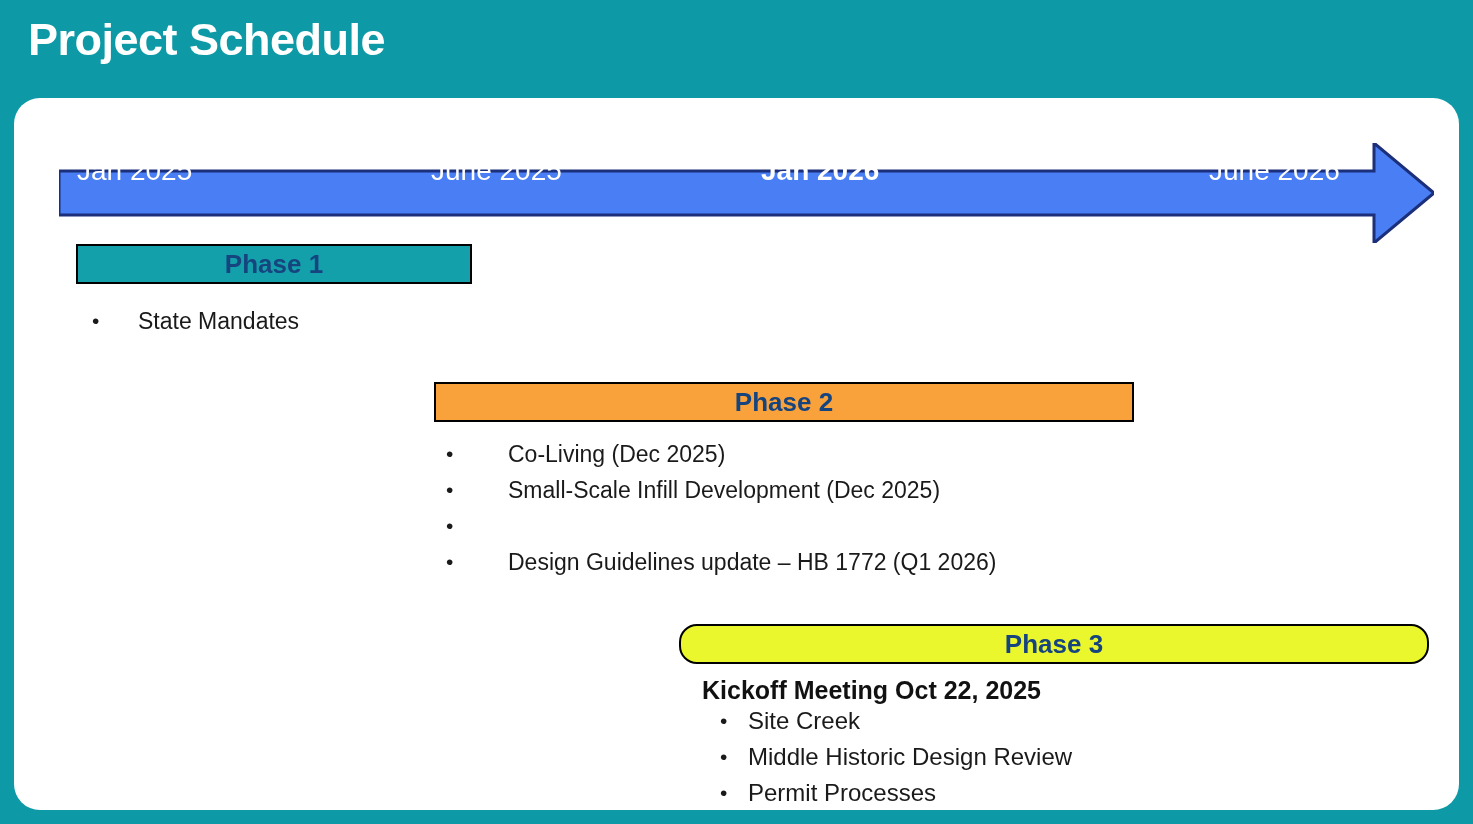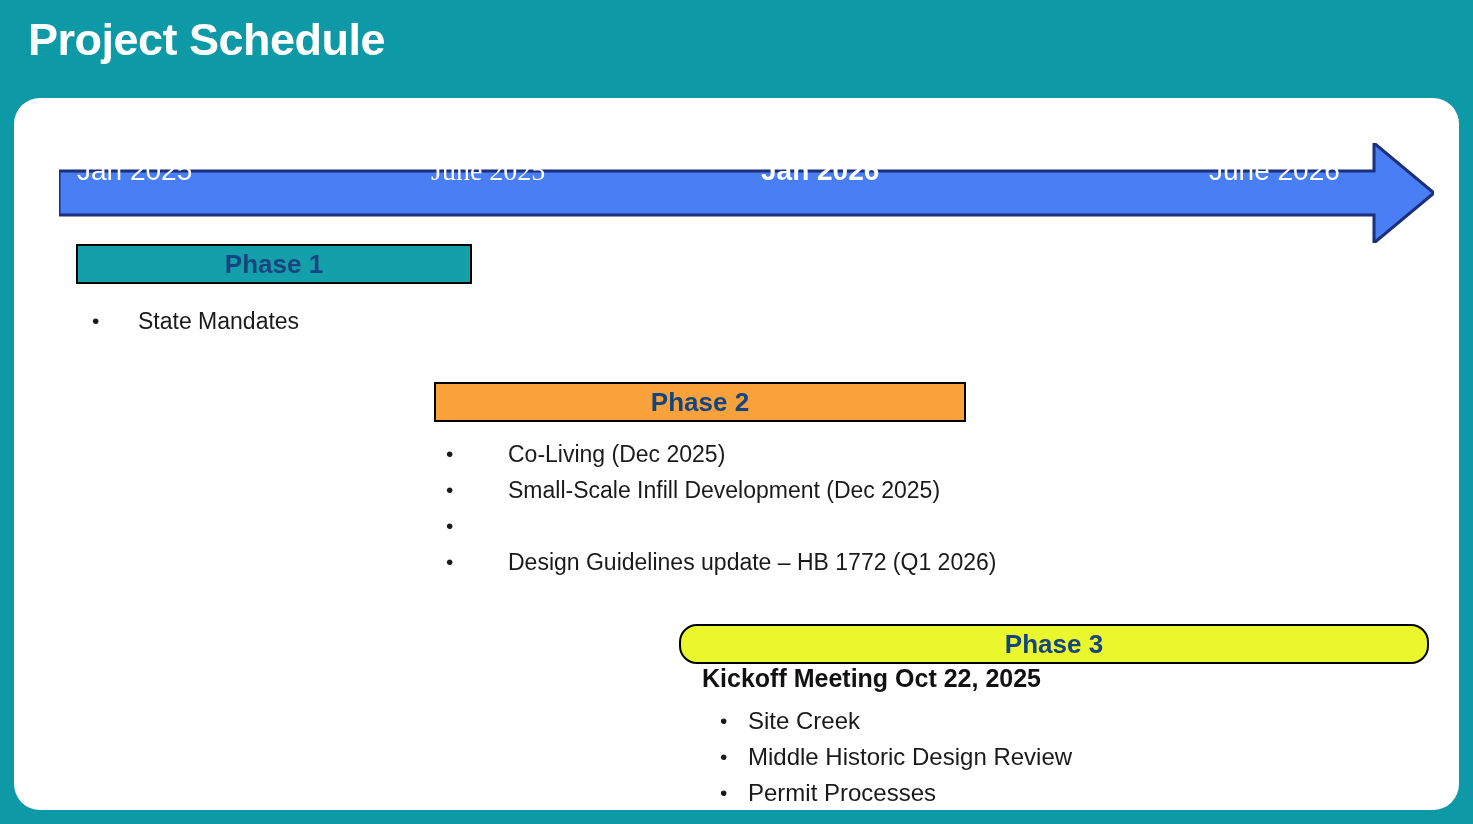--- a/index.html
+++ b/index.html
@@ -76,21 +76,21 @@
   #phase1-bar {
     left: 62px;
     top: 146px;
     width: 396px;
     height: 40px;
     background: #14a0ab;
   }
   #phase2-bar {
     left: 420px;
     top: 284px;
-    width: 532px;
+    width: 700px;
     height: 40px;
     background: #f9a13a;
   }
   #phase3-bar {
     left: 665px;
     top: 526px;
     width: 750px;
     height: 40px;
     background: #eaf72c;
     border-radius: 18px;
@@ -121,21 +121,21 @@
   #phase1-bullets .dot { flex: 0 0 46px; width: 46px; }
   #phase2-bullets {
     left: 432px;
     top: 341px;
   }
   #phase2-bullets .row { margin-bottom: 6px; }
   #phase2-bullets .dot { flex: 0 0 62px; width: 62px; }
   #phase3-kickoff {
     position: absolute;
     left: 688px;
-    top: 566px;
+    top: 578px;
     font-size: 25px;
     font-weight: bold;
     color: #111111;
   }
   #phase3-bullets {
     left: 706px;
     top: 608px;
   }
   #phase3-bullets .row { margin-bottom: 6px; font-size: 24px; }
   #phase3-bullets .dot { flex: 0 0 28px; width: 28px; }
@@ -147,21 +147,21 @@
 
   <div id="title">Project Schedule</div>
 
   <div id="card">
 
     <div id="timeline">
       <svg width="1375" height="100" viewBox="0 0 1375 100" xmlns="http://www.w3.org/2000/svg">
         <polygon points="0,28 1315,28 1315,0 1375,50 1315,100 1315,72 0,72" fill="#4a7ef5" stroke="#1b2f7a" stroke-width="3"></polygon>
       </svg>
       <div class="tl-label" style="left:18px;">Jan 2025</div>
-      <div class="tl-label" style="left:372px;font-family:Liberation Serif, serif;">June 2025</div>
+      <div class="tl-label" style="left:372px;">June 2025</div>
       <div class="tl-label" style="left:702px;font-weight:bold;">Jan 2026</div>
       <div class="tl-label" style="left:1150px;">June 2026</div>
     </div>
 
     <div class="phase-bar" id="phase1-bar">
       <span>Phase 1</span>
     </div>
     <div class="bullets" id="phase1-bullets">
       <div class="row">
         <span class="dot">•</span>

